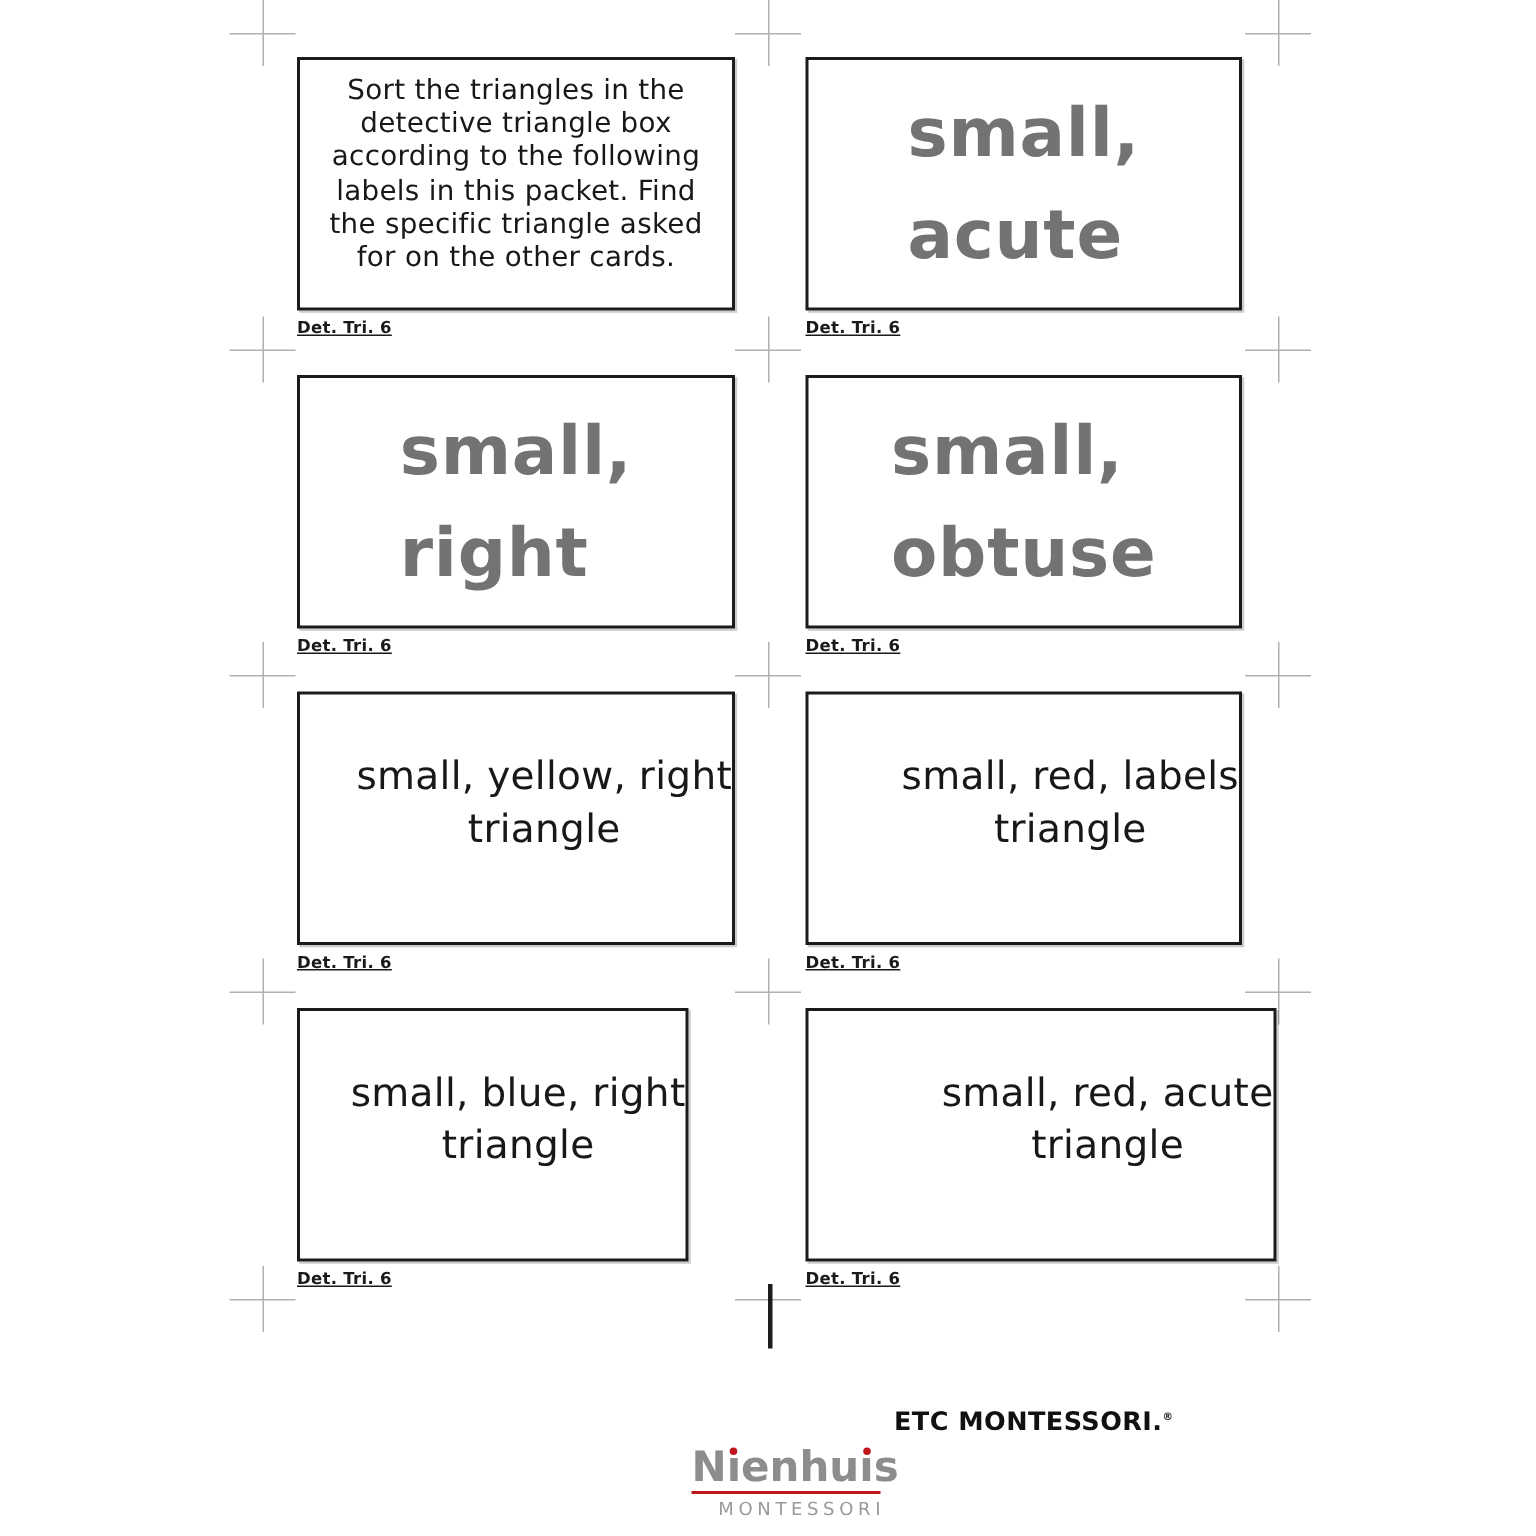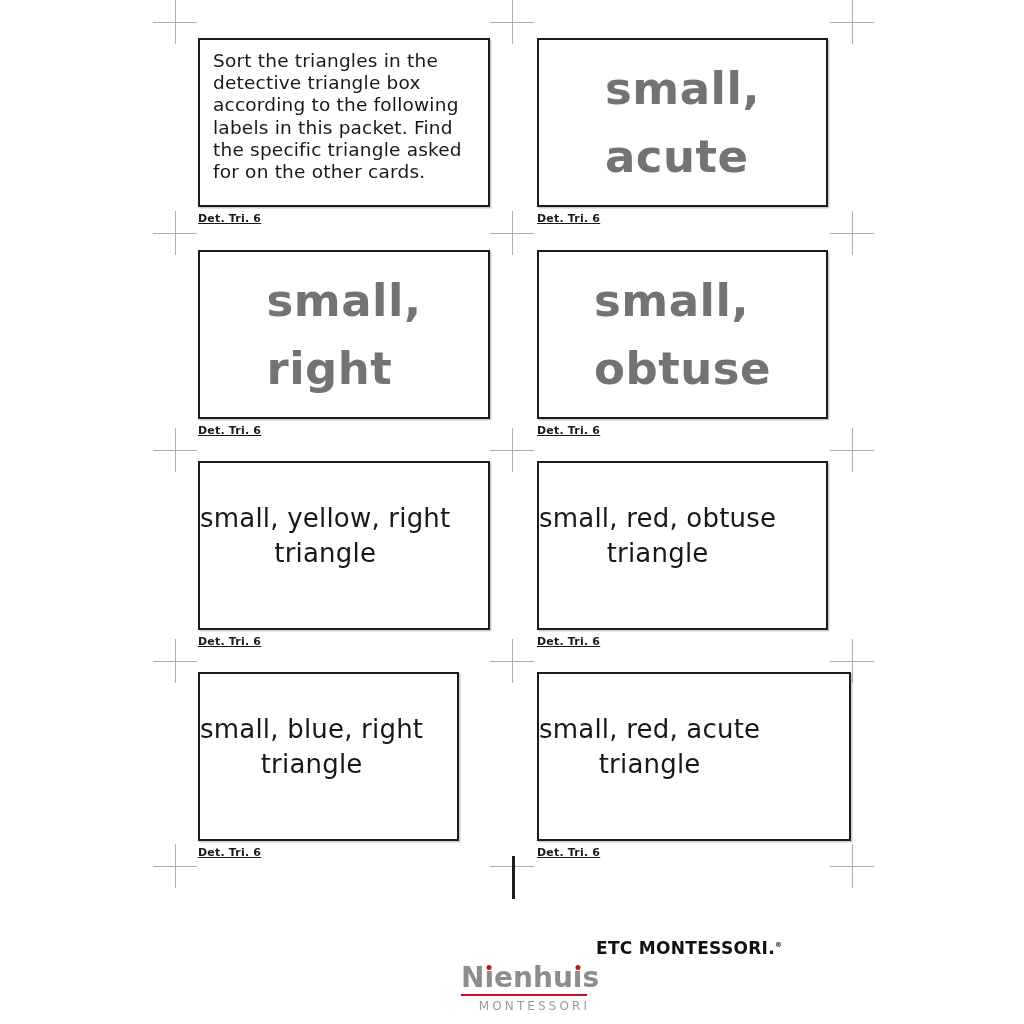--- a/index.html
+++ b/index.html
@@ -12,27 +12,27 @@
 
   
   .cell{position:absolute;}
   .card{
     box-sizing:border-box;width:100%;height:169px;background:#fff;
     border:2.5px solid #1b1b1b;box-shadow:1.5px 1.5px 0 rgba(110,110,110,.35);
   }
   .card-text{white-space:pre;}
   .card--instruction .card-text{
     padding:10px 13px;font-size:18.5px;line-height:1.2;letter-spacing:.2px;
-    text-align:left;color:#181818;
+    text-align:center;color:#181818;
   }
   .card--big{display:flex;align-items:center;justify-content:center;}
   .card--big .card-text{
     font-size:45px;line-height:1.5;text-align:left;letter-spacing:.5px;color:#737373;font-weight:bold;
   }
-  .card--medium{display:flex;align-items:center;justify-content:flex-start;padding-bottom:20px;box-sizing:border-box;}
+  .card--medium{display:flex;align-items:center;justify-content:flex-end;padding-bottom:20px;box-sizing:border-box;}
   .card--medium .card-text{
     font-size:26px;line-height:1.32;text-align:center;letter-spacing:.2px;color:#181818;
   }
   .card-footer{
     margin-top:5px;font-size:11px;font-weight:bold;letter-spacing:.2px;color:#1a1a1a;text-decoration:underline;
   }
 
   
   .cross{position:absolute;width:44px;height:44px;pointer-events:none;}
   .cross::before{content:"";position:absolute;left:0;right:0;top:50%;height:1px;background:#b0b0b0;}
@@ -127,21 +127,21 @@
 
   <div class="cell" style="left:198px;top:461px;width:292px;">
     <div class="card card--medium">
       <div class="card-text">small, yellow, right
 triangle</div>
     </div>
     <div class="card-footer">Det. Tri. 6</div>
   </div>
   <div class="cell" style="left:537px;top:461px;width:291px;">
     <div class="card card--medium">
-      <div class="card-text">small, red, obtuse
+      <div class="card-text">small, red, labels
 triangle</div>
     </div>
     <div class="card-footer">Det. Tri. 6</div>
   </div>
 
   <div class="cell" style="left:198px;top:672px;width:261px;">
     <div class="card card--medium">
       <div class="card-text">small, blue, right
 triangle</div>
     </div>

